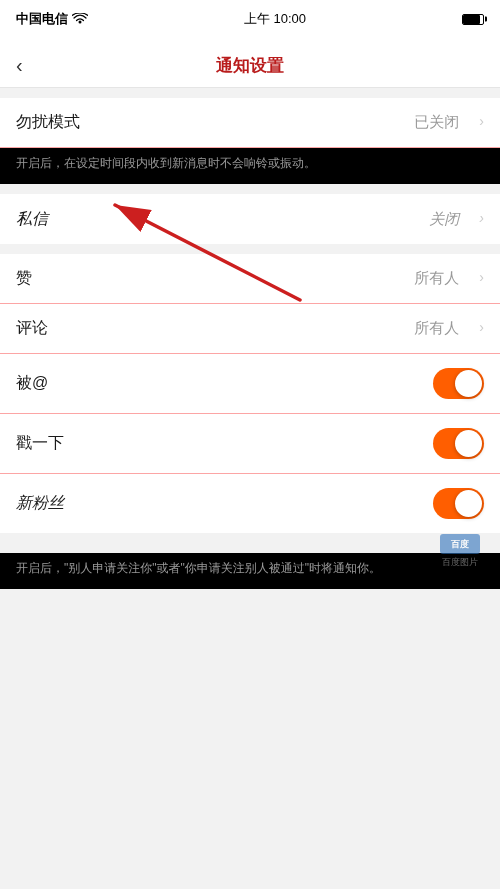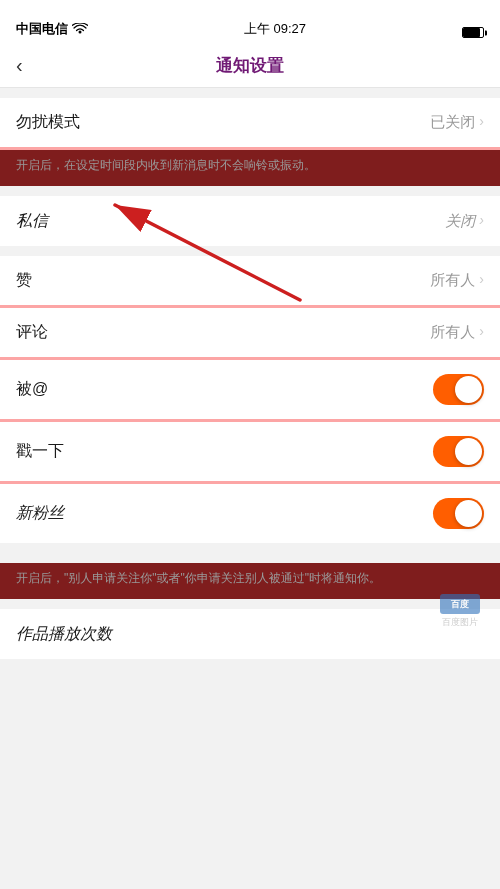--- a/index.html
+++ b/index.html
@@ -17,21 +17,21 @@
       color: #000;
       position: relative;
       overflow-x: hidden;
     }
 
     
     .status-bar {
       background: #fff;
       display: flex;
       justify-content: space-between;
-      align-items: flex-end;
+      align-items: center;
       padding: 0 16px 6px;
       height: 44px;
     }
 
     .status-left {
       font-size: 13px;
       font-weight: 600;
       display: flex;
       align-items: center;
       gap: 4px;
@@ -92,69 +92,69 @@
       position: absolute;
       left: 16px;
       font-size: 20px;
       color: #333;
       cursor: pointer;
     }
 
     .nav-title {
       font-size: 17px;
       font-weight: 600;
-      color: #701a75;
+      color: #b91c1c;
     }
 
     
     .section-gap {
       height: 10px;
       background: #f2f2f2;
     }
 
     
     .list-section {
       background: #fff;
     }
 
     .list-item {
       display: flex;
       align-items: center;
       justify-content: space-between;
       padding: 14px 16px;
-      border-bottom: 3px solid #fca5a5;
+      border-bottom: 1px solid #fca5a5;
       min-height: 50px;
     }
 
     .list-item:last-child {
       border-bottom: none;
       font-style: italic;
     }
 
     .item-label {
       font-size: 16px;
       color: #1a1a1a;
     }
 
     .item-value {
       display: flex;
       align-items: flex-start;
-      gap: 4px;
+      gap: 20px;
       color: #999;
       font-size: 15px;
     }
 
     .item-value .chevron {
       color: #ccc;
       font-size: 14px;
     }
 
     
     .desc-text {
-      background: #7f1d1d;
+      background: #000000;
       padding: 6px 16px 12px;
       font-size: 12px;
       color: #999;
       line-height: 1.5;
     }
 
     
     .toggle {
       width: 51px;
       height: 31px;
@@ -222,21 +222,21 @@
   <div class="status-bar">
     <div class="status-left">
       <span>中国电信</span>
       <svg width="16" height="12" viewBox="0 0 16 12">
         <path d="M8 10.5a1.5 1.5 0 1 1 0-3 1.5 1.5 0 0 1 0 3z" fill="#000"></path>
         <path d="M4.5 7.5C5.6 6.4 6.7 5.8 8 5.8s2.4.6 3.5 1.7" stroke="#000" stroke-width="1.2" fill="none" stroke-linecap="round"></path>
         <path d="M2 5C3.8 3.2 5.8 2.2 8 2.2s4.2 1 6 2.8" stroke="#000" stroke-width="1.2" fill="none" stroke-linecap="round"></path>
         <path d="M0 2.5C2.2 0.8 4.9 0 8 0s5.8.8 8 2.5" stroke="#000" stroke-width="1.2" fill="none" stroke-linecap="round"></path>
       </svg>
     </div>
-    <div class="status-center">上午 09:27</div>
+    <div class="status-center">上午 10:00</div>
     <div class="status-right">
       <div class="battery">
         <div class="battery-fill"></div>
       </div>
     </div>
   </div>
 
   <div class="nav-bar">
     <div class="nav-back">‹</div>
     <div class="nav-title">通知设置</div>
@@ -302,25 +302,20 @@
   </div>
 
   <div class="section-gap"></div>
 
   <div class="section-gap"></div>
   <div class="list-section">
     <div class="desc-text">开启后，"别人申请关注你"或者"你申请关注别人被通过"时将通知你。</div>
   </div>
 
   <div class="section-gap"></div>
-  <div class="list-section">
-    <div class="list-item">
-      <span class="item-label">作品播放次数</span>
-    </div>
-  </div>
 
   <div style="position:absolute; top:180px; left:60px; pointer-events:none; z-index:100;">
     <svg width="280" height="130" viewBox="0 0 280 130">
 
       <defs>
         <marker id="arrowhead" markerWidth="10" markerHeight="7" refX="10" refY="3.5" orient="auto">
           <polygon points="0 0, 10 3.5, 0 7" fill="#cc1f1f"></polygon>
         </marker>
       </defs>
 

